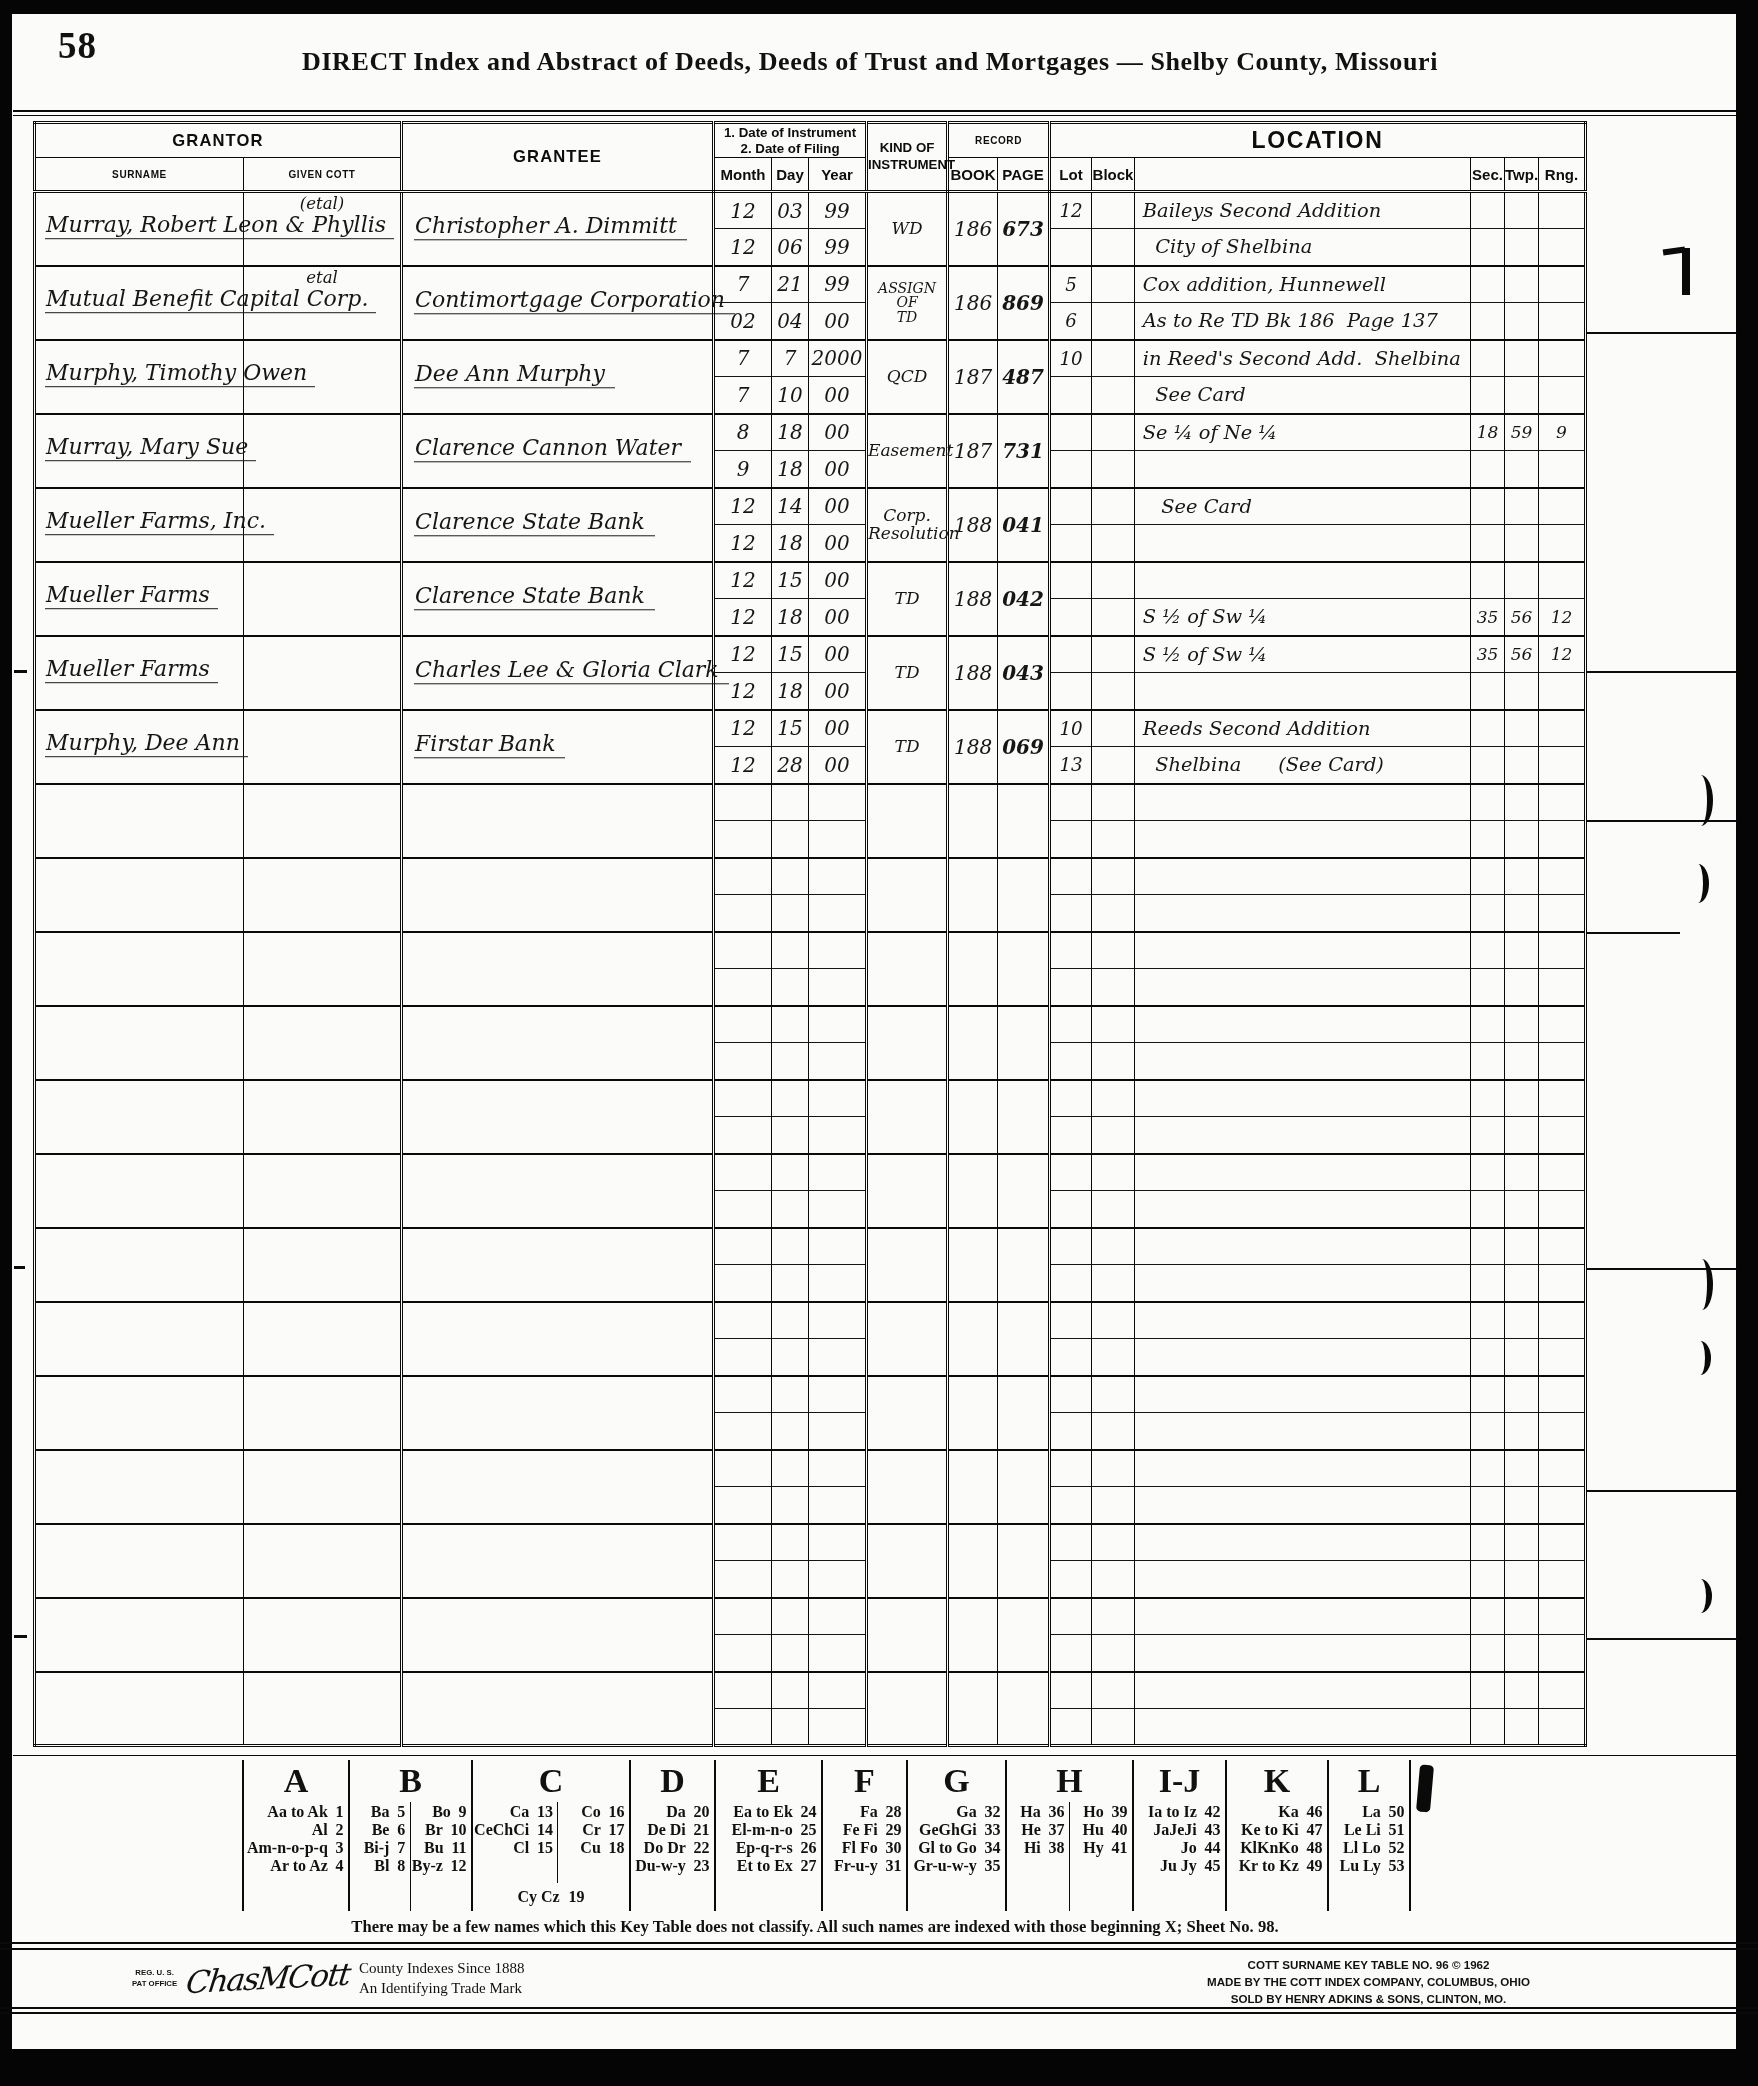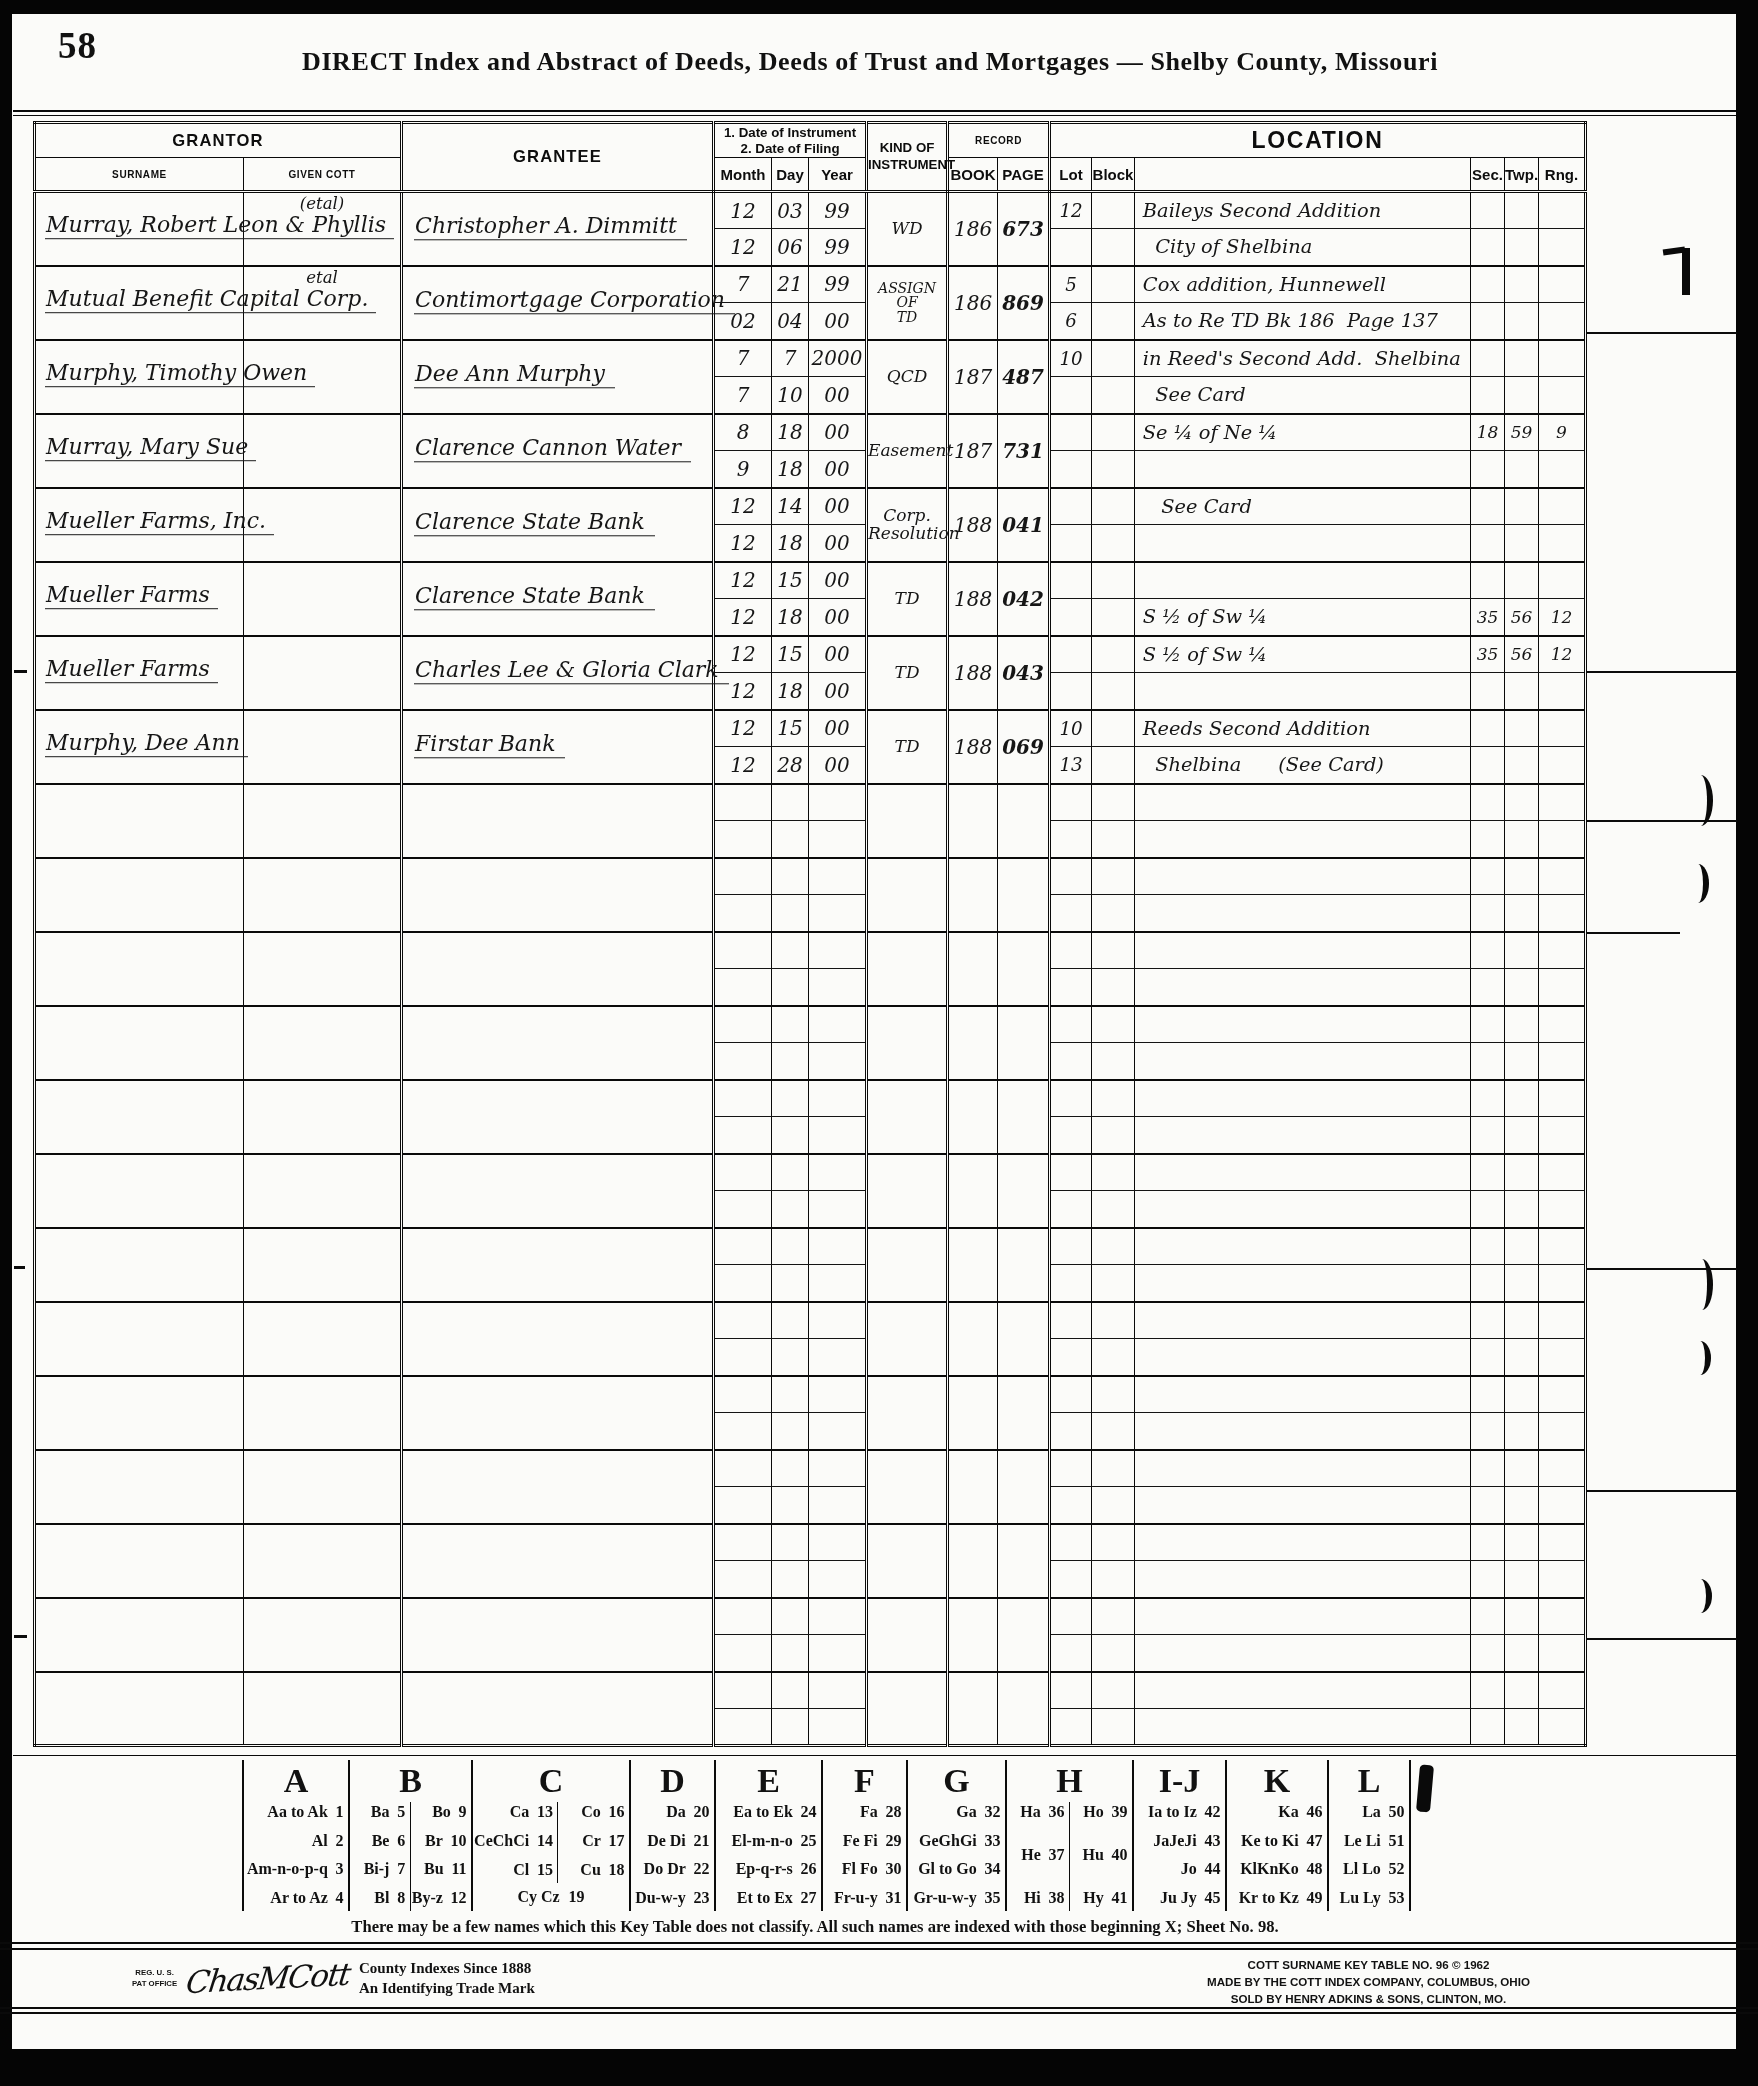--- a/index.html
+++ b/index.html
@@ -72,38 +72,38 @@
   td.locv{text-align:left;padding-left:7.8px;font-size:19.4px;white-space:pre;overflow:visible;}
   td.strv{text-align:center;font-size:17px;}
 
   
   .key-table{position:absolute;left:242px;top:1760px;height:151px;display:flex;align-items:stretch;}
   .kt-group{position:relative;border-left:2.2px solid #0b0b0b;display:flex;flex-direction:column;}
   .kt-group.last{border-right:2.2px solid #0b0b0b;}
   .kt-letter{height:42px;text-align:center;font-size:34px;font-weight:bold;line-height:42px;
              font-family:"Liberation Serif",serif;}
   .kt-rows{flex:1;display:flex;}
-  .kt-subcol{flex:1;display:flex;flex-direction:column;justify-content:space-between;
+  .kt-subcol{flex:1;display:flex;flex-direction:column;justify-content:flex-start;
              padding:1.1px 4.4px 4.4px 1.1px;}
   .kt-subcol + .kt-subcol{border-left:1.7px solid #0b0b0b;}
   .kt-row{display:flex;justify-content:flex-end;align-items:baseline;gap:7.8px;white-space:nowrap;}
   .kt-label,.kt-num{font-family:"Liberation Serif",serif;font-weight:bold;font-size:16px;}
   .kt-footer{height:28px;display:flex;justify-content:center;align-items:center;gap:8.9px;}
   .kt-footer .kt-label,.kt-footer .kt-num{font-size:16px;}
 
   .footnote{position:absolute;left:242px;top:1917px;width:1146px;text-align:center;
             font-size:16.6px;font-weight:bold;font-family:"Liberation Serif",serif;}
 
   
   .footer-left{position:absolute;left:132px;top:1958px;display:flex;align-items:center;gap:10px;}
   .reg-block{font-family:"Liberation Sans",sans-serif;font-weight:bold;font-size:7.8px;
              line-height:1.5;text-align:center;}
   .signature{font-family:"DejaVu Serif",serif;font-style:italic;font-size:31px;
              letter-spacing:-1.7px;transform:skewX(-10deg) rotate(-3deg);}
-  .tm-block{font-family:"Liberation Serif",serif;font-weight:bold;font-size:15px;line-height:1.35;}
+  .tm-block{font-family:"Liberation Serif",serif;font-weight:normal;font-size:15px;line-height:1.35;}
   .footer-right{position:absolute;left:1180px;top:1957px;width:377px;text-align:center;
                 font-family:"Liberation Sans",sans-serif;font-weight:bold;font-size:11.6px;line-height:1.45;}
 
   
   .bleed{position:absolute;background:#0c0c0c;height:1.7px;}
   .ink{position:absolute;background:#0a0a0a;}
   .ink-curve{position:absolute;border-right:6.1px solid #0a0a0a;border-radius:0 60% 60% 0/0 50% 50% 0;}
   .tick{position:absolute;background:#0c0c0c;}
 </style>
 </head>

